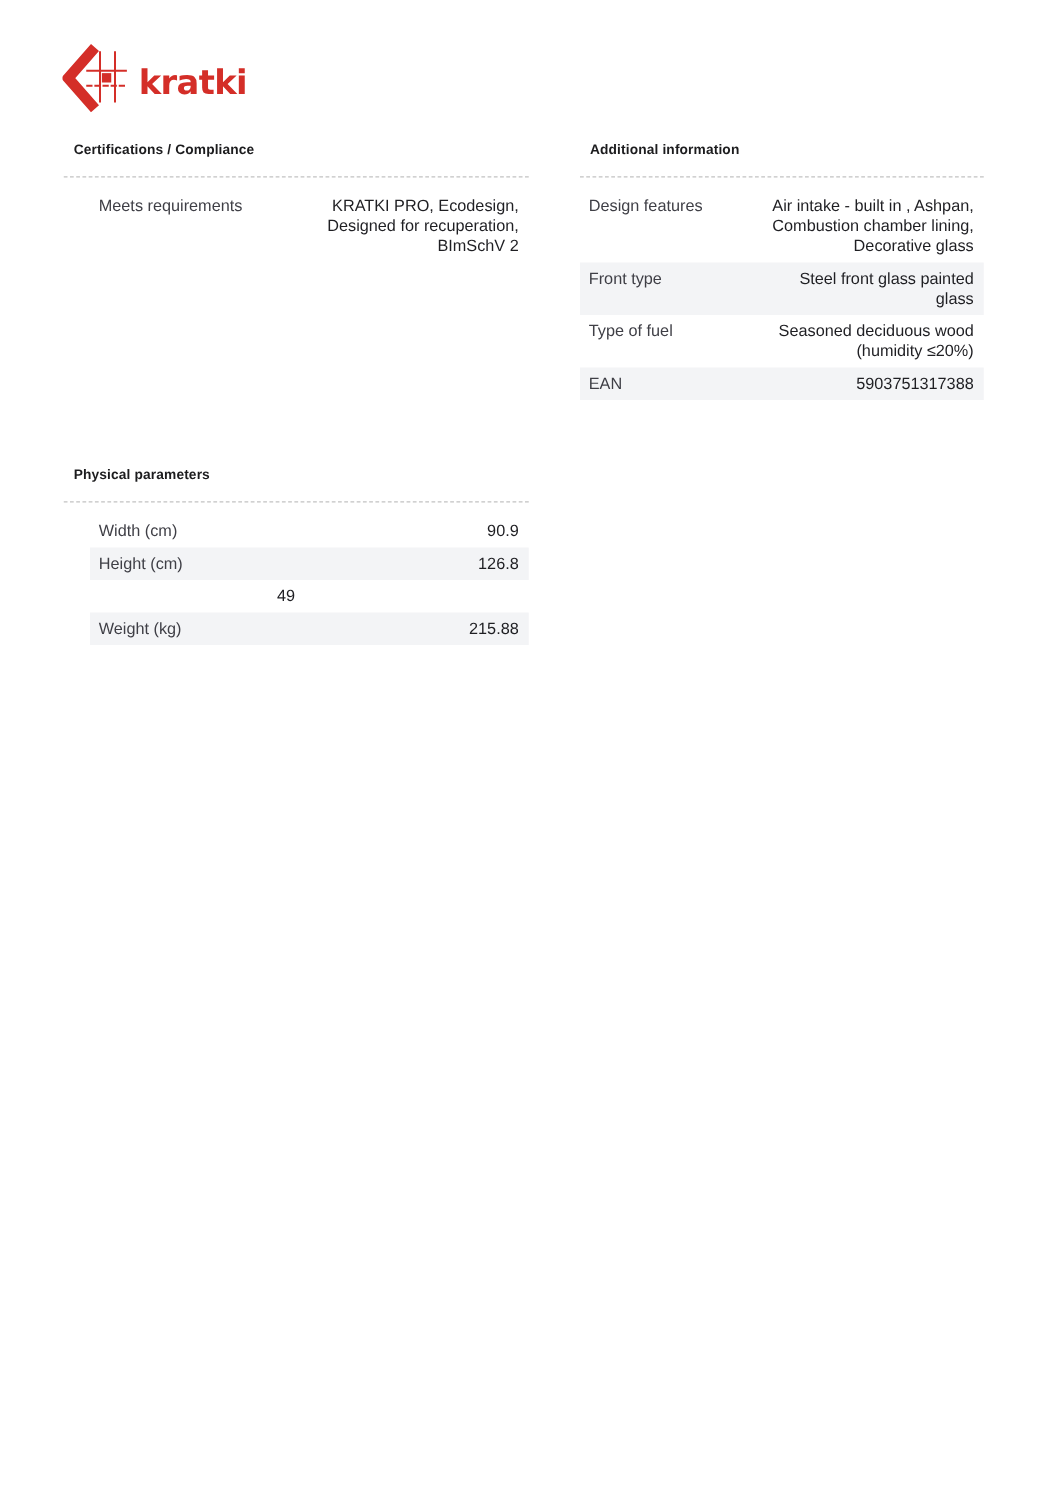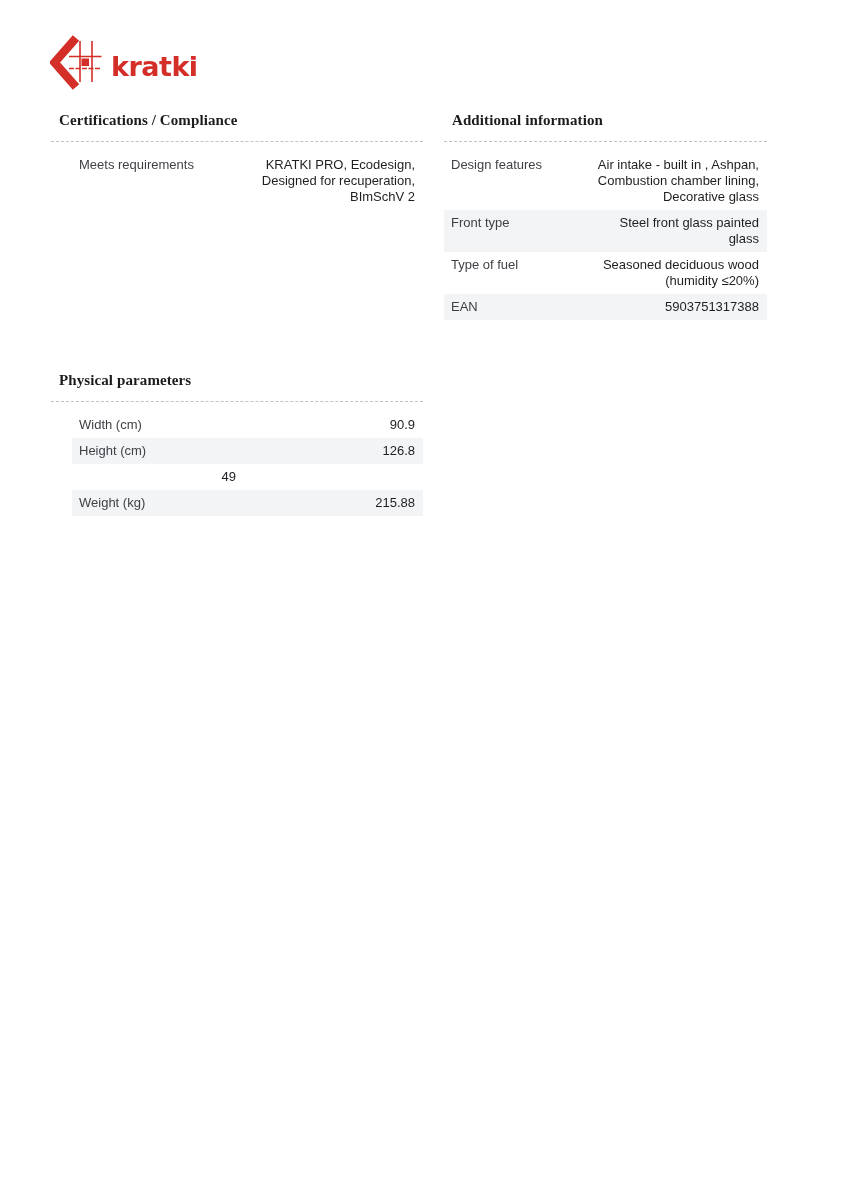--- a/index.html
+++ b/index.html
@@ -44,36 +44,35 @@
   .columns {
     position: absolute;
     left: 51px;
     top: 112px;
     display: flex;
     gap: 21px;
     align-items: flex-start;
   }
   .section { background: #fff; }
   .section.w-left  { width: 372px; }
-  .section.w-right { width: 323px; }
+  .section.w-right { width: 323px; margin-left: 20px; }
   .section-physical {
     position: absolute;
     left: 51px;
     top: 372px;
     width: 372px;
   }
   h2.section-title {
-    font-size: 15px;
+    font-size: 11px;
     font-weight: bold;
     color: #1c1c1e;
     line-height: 17px;
     padding: 0 0 12px 8px;
     border-bottom: 1px dashed #c2c2c2;
     letter-spacing: 0.1px;
-    font-family: Liberation Serif, serif;
   }
   .spec-table { margin-top: 10px; }
   .row {
     display: grid;
     font-size: 13px;
     line-height: 16px;
   }
   .row:nth-child(even) { background: #f3f4f6; }
   .cols-left  .row { grid-template-columns: 172px 1fr; margin-left: 21px; }
   .cols-right .row { grid-template-columns: 150px 1fr; }

